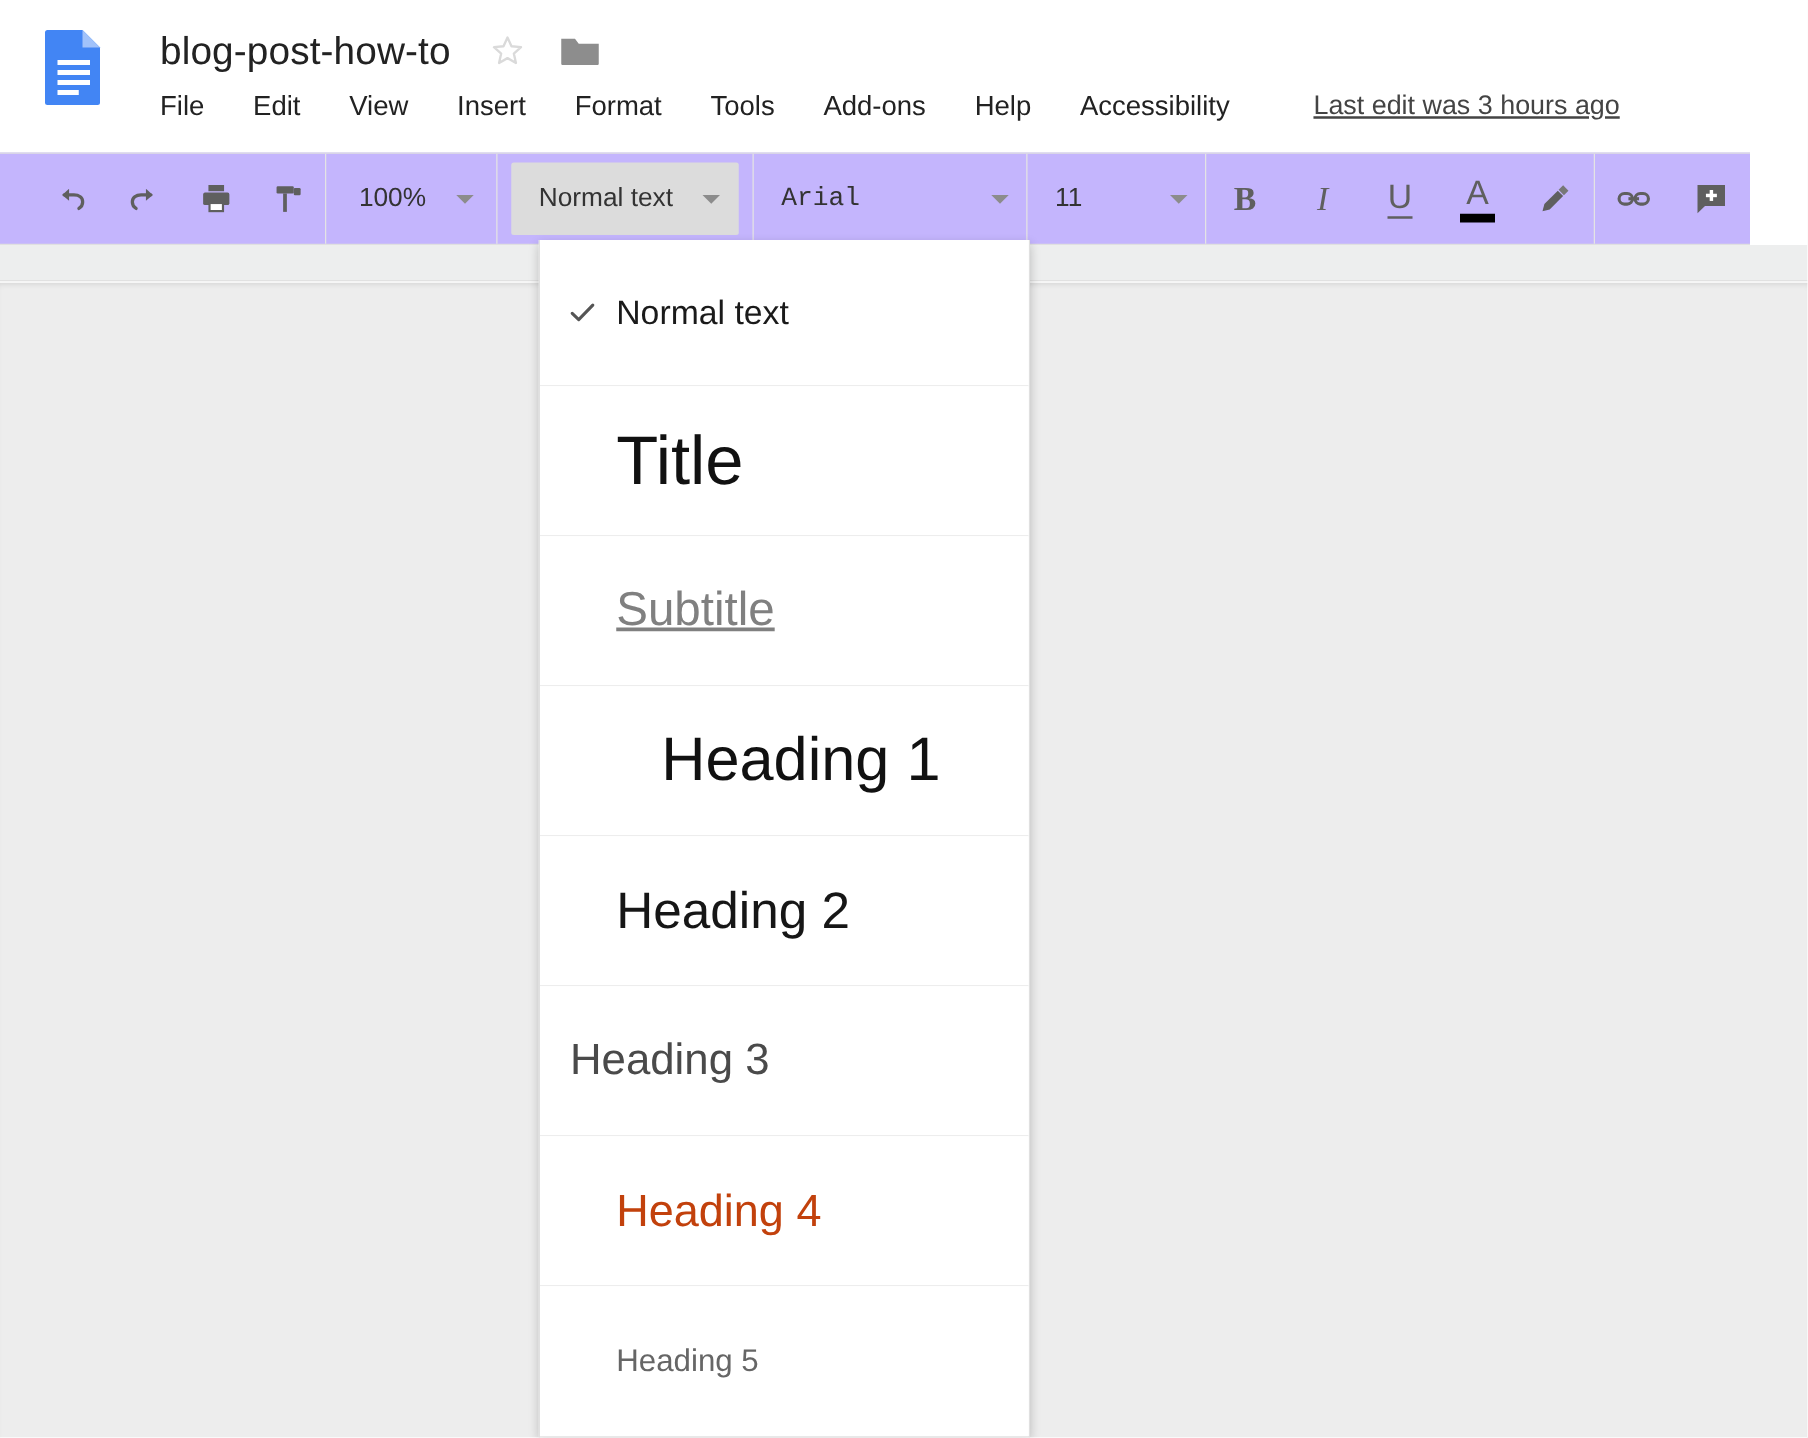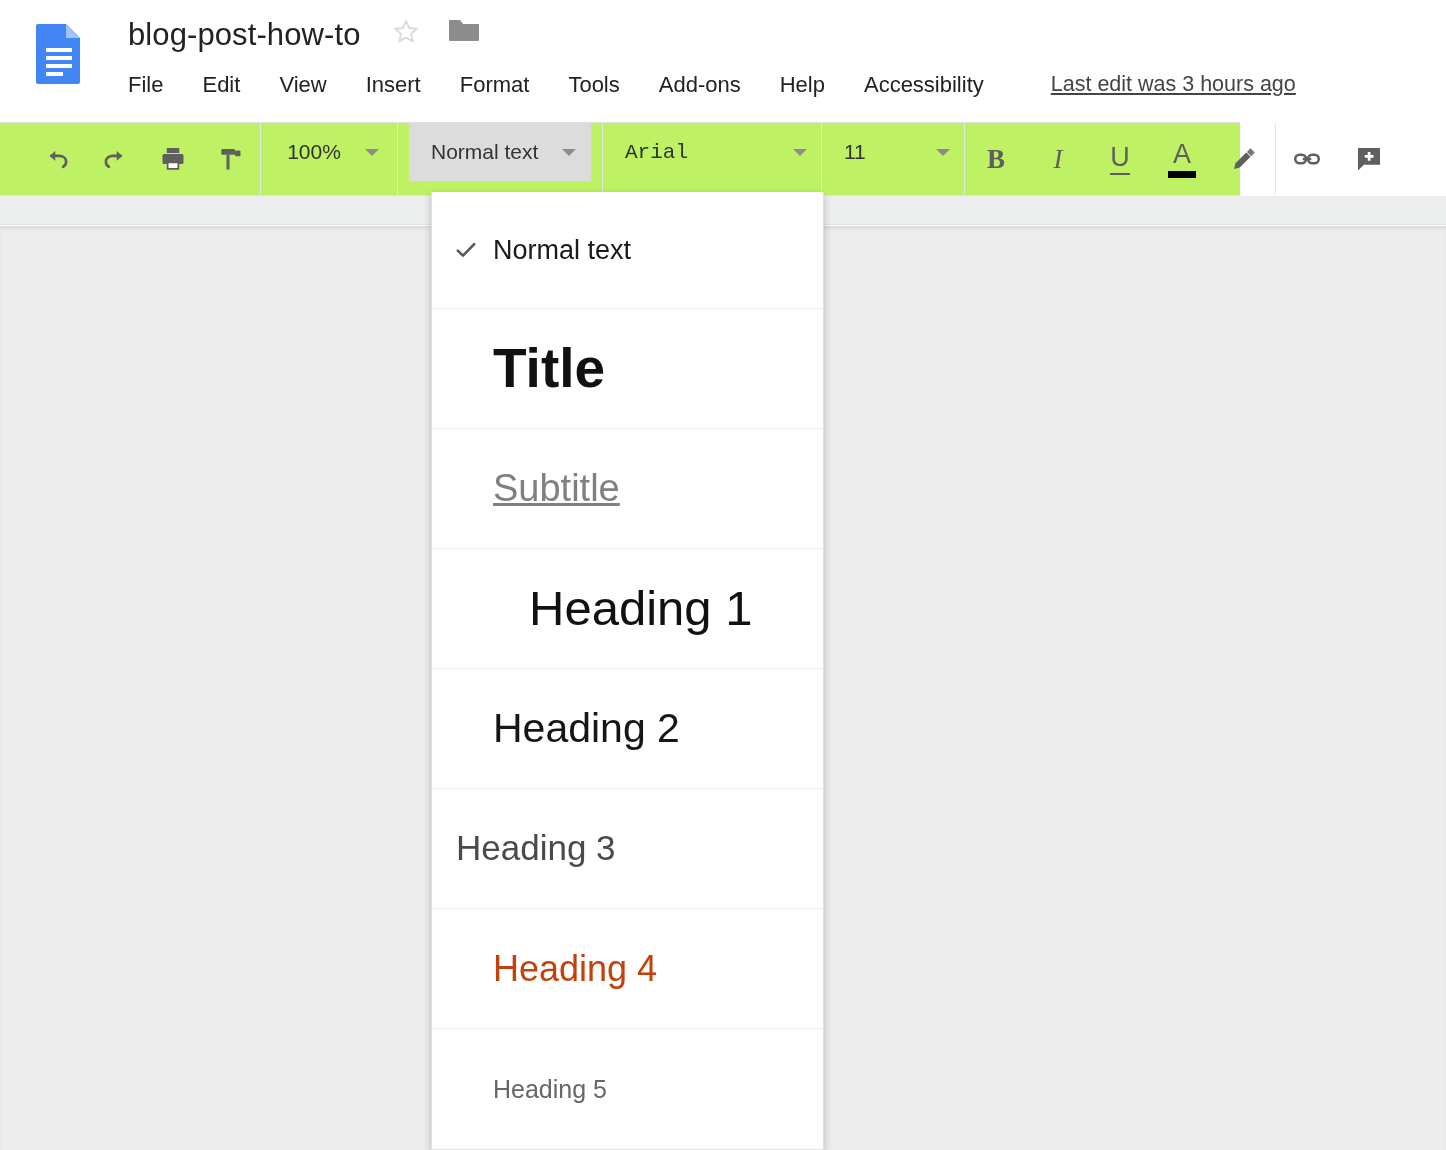--- a/index.html
+++ b/index.html
@@ -29,21 +29,21 @@
   }
   .docs-icon {
     position: absolute;
     left: 35px; top: 22px;
     width: 48px; height: 62px;
   }
   .title-row {
     position: absolute;
     left: 128px; top: 17px;
     display: flex;
-    align-items: flex-start;
+    align-items: center;
     height: 48px;
   }
   .doc-title {
     font-size: 31px;
     color: #222222;
     letter-spacing: 0.1px;
     white-space: nowrap;
   }
   .star-icon {
     margin-left: 30px;
@@ -76,26 +76,27 @@
     text-decoration: underline;
     white-space: nowrap;
     margin-left: 28px;
     cursor: pointer;
   }
 
   
   .toolbar {
     position: absolute;
     left: 0; top: 122px;
-    width: 1240px;
+    width: 1400px;
     height: 74px;
-    background: #bef264;
+    background: #c4b5fd;
     border-top: 1px solid #e0e0e0;
     border-bottom: 1px solid #e0e0e0;
     display: flex;
+    align-items: center;
   }
   .tb-sep {
     width: 1px;
     height: 72px;
     background: #e4e4e4;
     flex: 0 0 auto;
   }
   .tb-group {
     display: flex;
     align-items: center;
@@ -189,21 +190,21 @@
     padding-left: 61px;
     white-space: nowrap;
     line-height: 1.05;
   }
 
   
   .si-normal  { height: 117px; }
   .si-normal .txt  { font-size: 27px;  color: #1a1a1a; font-weight: 400; }
 
   .si-title   { height: 120px; }
-  .si-title .txt   { font-size: 55px;  color: #111111; font-weight: 700; }
+  .si-title .txt   { font-size: 55px;  color: #111111; font-weight: 400; }
 
   .si-subtitle{ height: 120px; }
   .si-subtitle .txt{ font-size: 38px;  color: #808080; font-weight: 400; text-decoration: underline; }
 
   .si-h1      { height: 120px; padding-left: 36px; }
   .si-h1 .txt      { font-size: 49px;  color: #111111; font-weight: 400; }
 
   .si-h2      { height: 120px; text-align: right; }
   .si-h2 .txt      { font-size: 41px;  color: #161616; font-weight: 400; }
 

